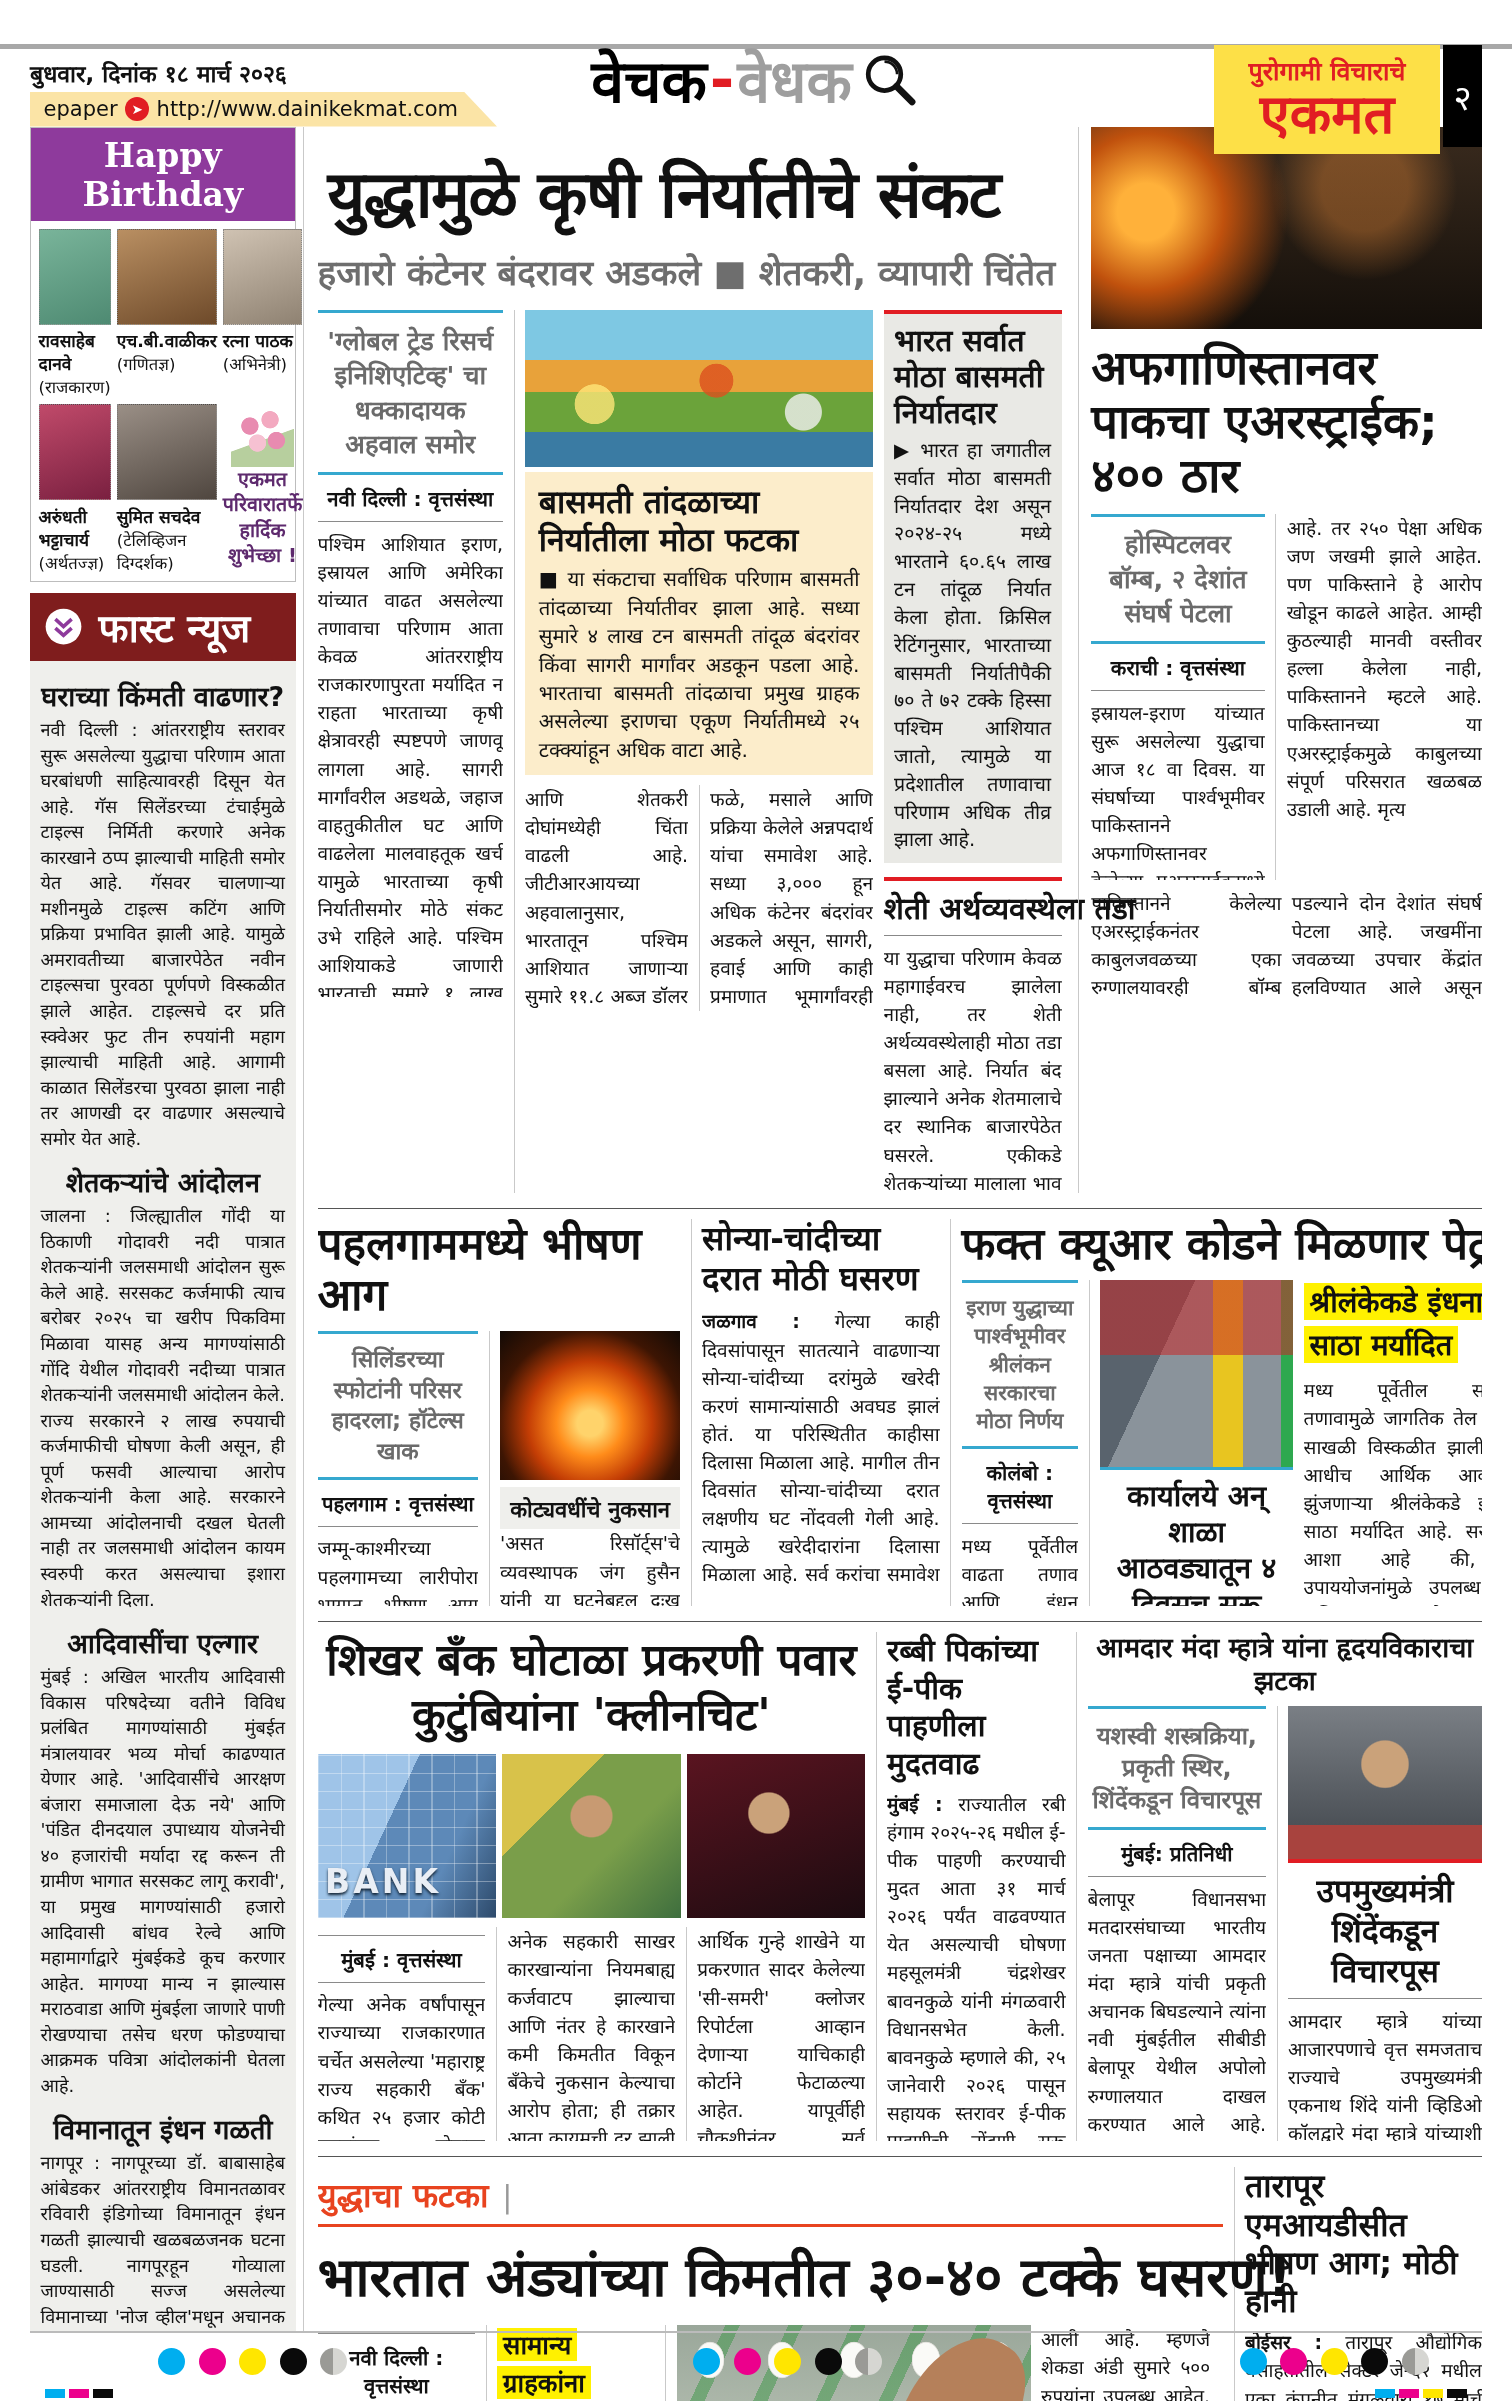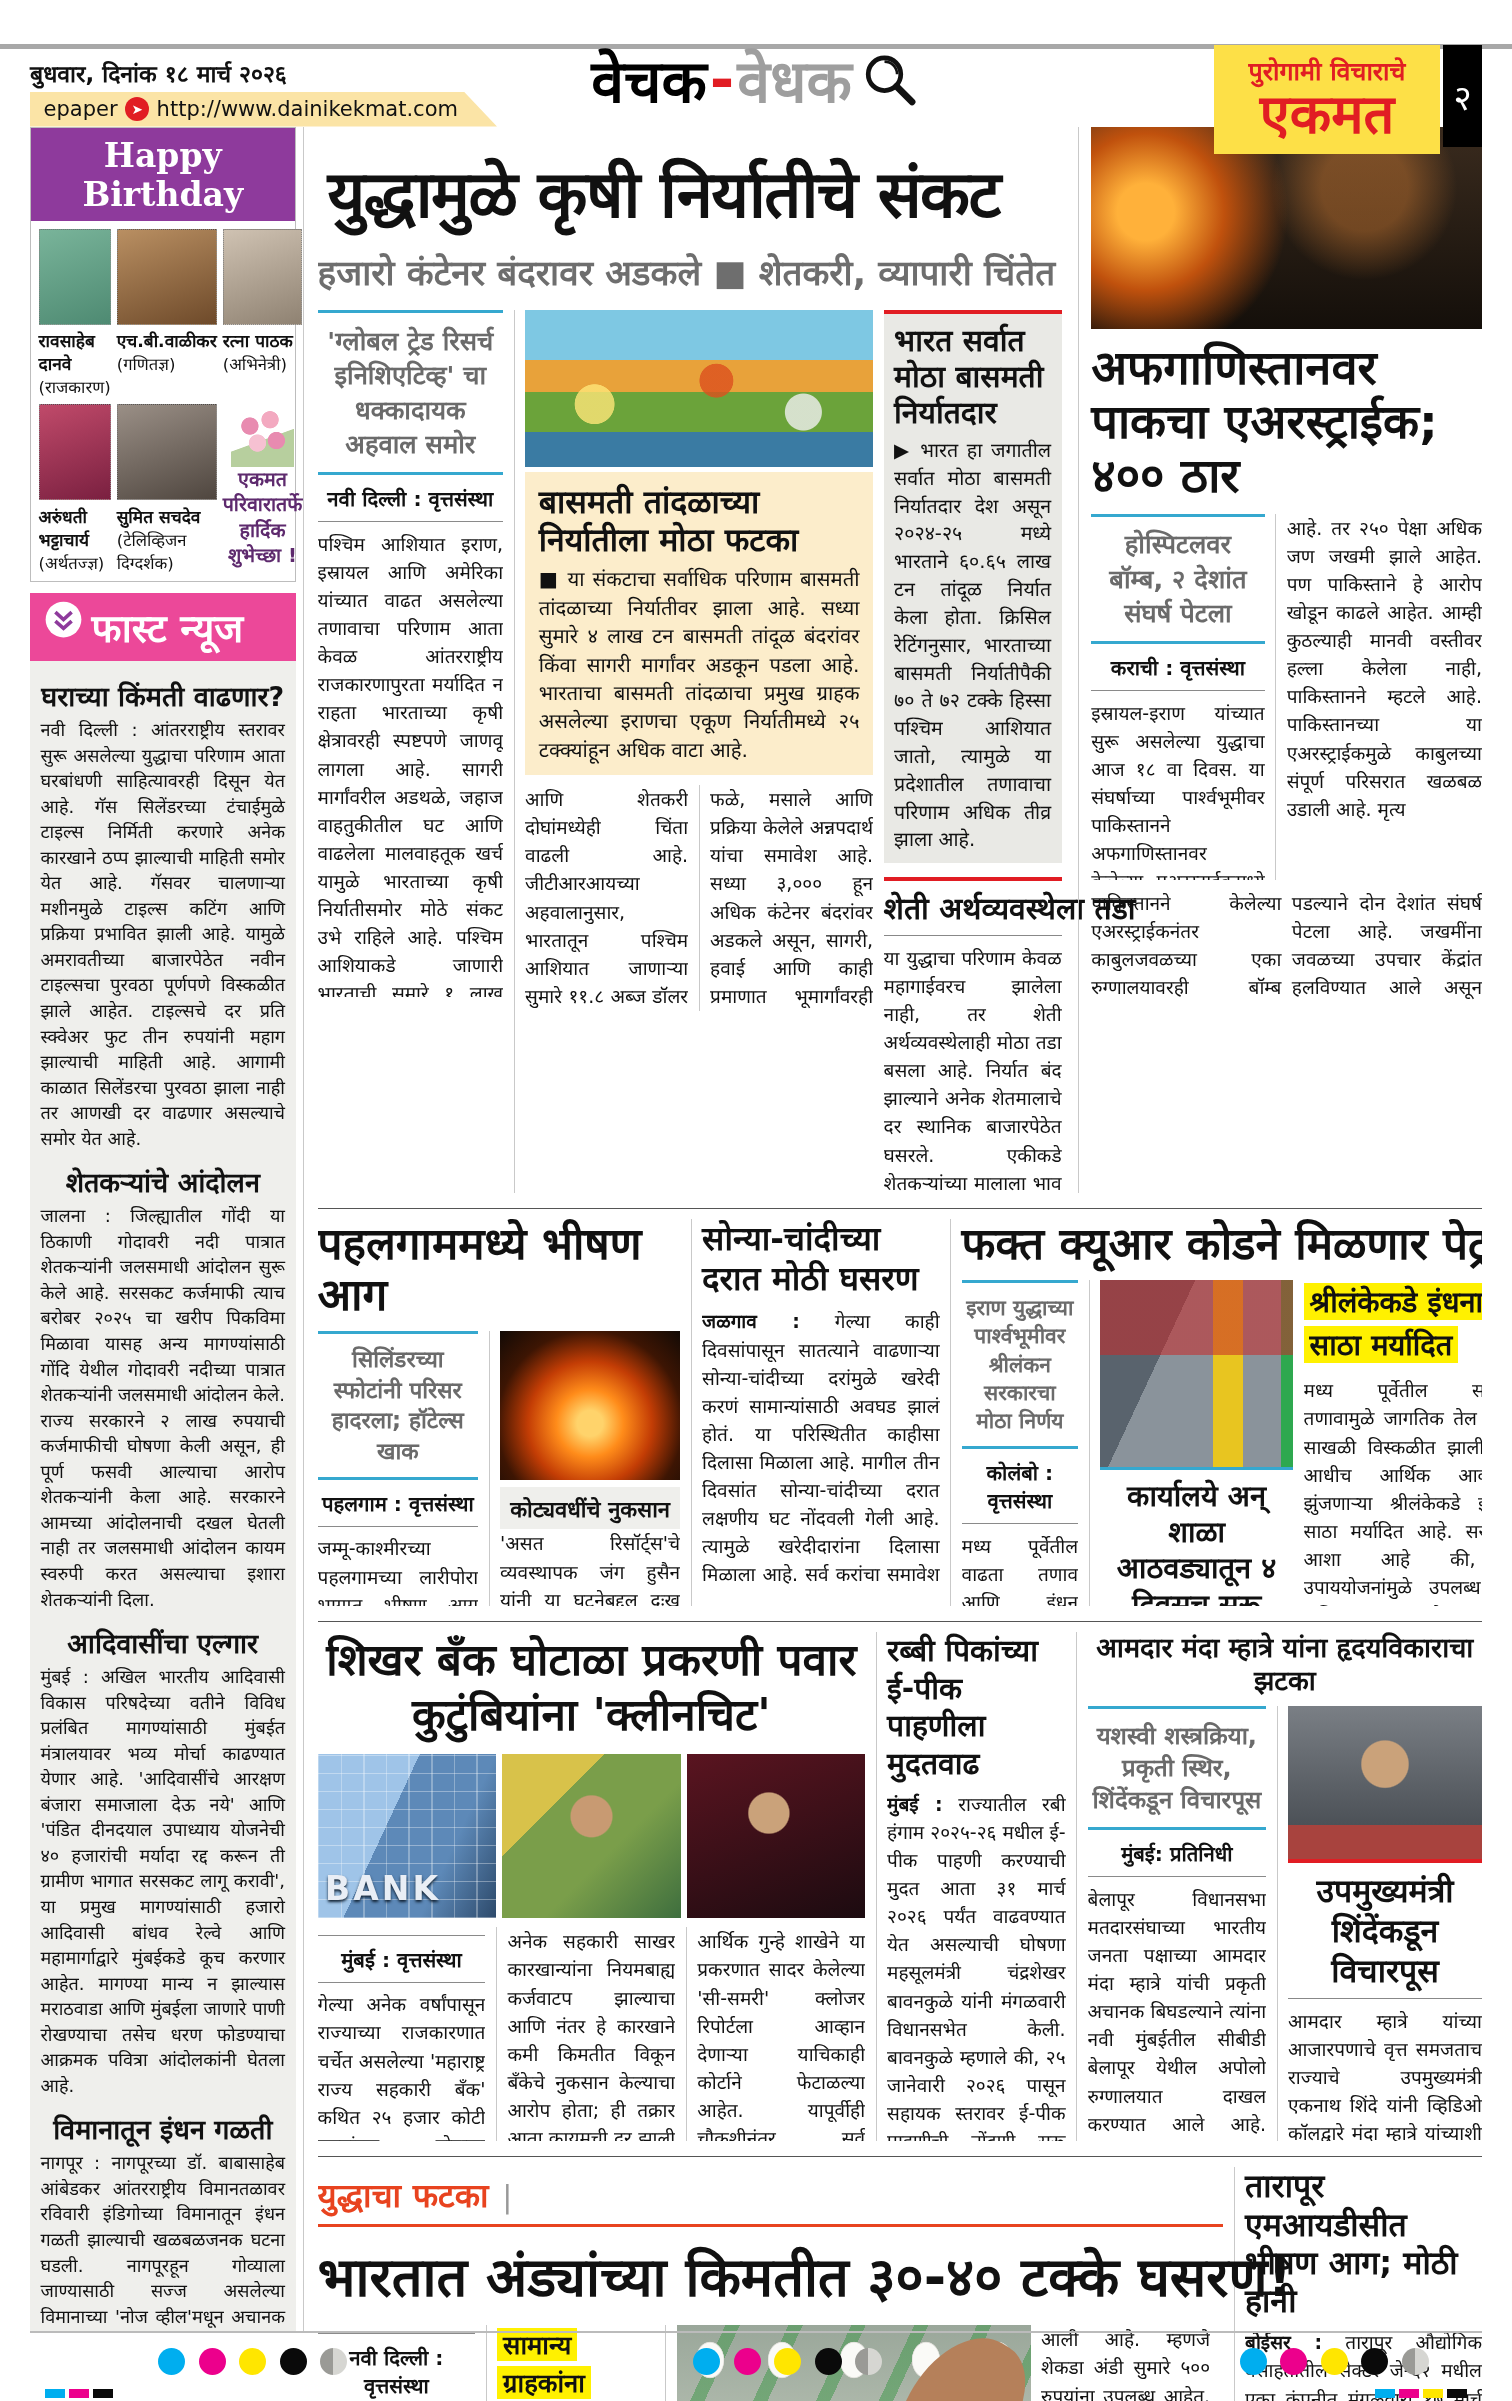--- a/index.html
+++ b/index.html
@@ -35,21 +35,21 @@
 .bd-role { font-size:16.6px; }
 .bouquet { width:63px; height:63px; margin:0 auto;
   background:radial-gradient(circle at 30% 35%,#e88bb0 0 8.3px,transparent 9px),
              radial-gradient(circle at 62% 25%,#f3a9c0 0 8.3px,transparent 9px),
              radial-gradient(circle at 72% 58%,#e88bb0 0 8.3px,transparent 9px),
              radial-gradient(circle at 42% 62%,#f6c1d2 0 8.3px,transparent 9px),
              linear-gradient(160deg,transparent 55%,#b7cf9e 56%); }
 .bd-greet { color:#5e2a6e; font-weight:bold; font-size:19.6px; text-align:center; line-height:1.3; }
 
 
-.fn-banner { background:#ec4899; color:#fff; display:flex; align-items:flex-start; gap:9px; padding:7.5px 13.6px; margin:10.5px 0 0; font-size:39px; font-weight:800; }
+.fn-banner { background:#7f1d1d; color:#fff; display:flex; align-items:center; gap:16px; padding:7.5px 13.6px; margin:10.5px 0 0; font-size:39px; font-weight:800; }
 .fn-list { background:#EFEFEC; padding:4.5px 10.5px 15px; }
 .fn-item h3 { font-size:27px; text-align:center; padding:12px 0 3px; }
 .fn-item p { font-size:18px; line-height:1.42; text-align:justify; }
 
 
 .bodytxt { font-size:19px; line-height:1.48; text-align:justify; }
 .deck { border-top:3px solid #35A8CF; border-bottom:3px solid #35A8CF; color:#6b6b6b; font-weight:800; text-align:center; padding:10.5px 3px; font-size:25.6px; line-height:1.35; }
 .byline { font-weight:bold; text-align:center; font-size:20.3px; padding:9px 0; border-bottom:0.8px solid #8a8a8a; margin-bottom:7.5px; }
 .byline.bt { border-top:0.8px solid #8a8a8a; margin-top:7.5px; }
 .cols { display:flex; gap:10.5px; }
@@ -112,21 +112,21 @@
 .ycol p.bodytxt { margin-top:9px; }
 
 
 .bank { width:559px; flex:none; }
 .bank-head { font-size:44px; font-weight:800; text-align:center; line-height:1.25; margin-bottom:12px; }
 .bank-photos { display:flex; gap:6px; }
 .bph { height:164px; flex:1; position:relative; }
 .bph.b1 { background:repeating-linear-gradient(0deg,rgba(255,255,255,.35) 0 1.5px,transparent 1.5px 18px),repeating-linear-gradient(90deg,rgba(255,255,255,.3) 0 1.5px,transparent 1.5px 22.6px),linear-gradient(115deg,#9fc4e8 0 40%,#5d89b8 40% 70%,#2d4a6b 100%); }
 .bph.b2 { background:radial-gradient(circle at 50% 38%,#c89a72 0 15%,transparent 16%),linear-gradient(135deg,#d8c24a 0 30%,#7a9e4a 30% 60%,#3e6e3e 100%); }
 .bph.b3 { background:radial-gradient(circle at 46% 36%,#caa27a 0 14%,transparent 15%),linear-gradient(160deg,#5a1420,#1c0b10); }
-.bank-sign { position:absolute; left:7.5px; bottom:10px; color:#e9eef5; font-weight:800; font-size:33px; letter-spacing:3px; text-shadow:0 1.5px 3px #123; }
+.bank-sign { position:absolute; left:7.5px; bottom:17px; color:#e9eef5; font-weight:800; font-size:33px; letter-spacing:3px; text-shadow:0 1.5px 3px #123; }
 .epik { width:190px; flex:none; }
 .epik h3 { font-size:30px; font-weight:800; line-height:1.25; margin-bottom:7.5px; }
 .mhatre { flex:1; }
 .mh-head { font-size:27px; font-weight:800; text-align:center; line-height:1.2; margin-bottom:9px; }
 .mh-left { width:190px; flex:none; }
 .mh-right { flex:1; }
 .mh-photo { height:157px; background:radial-gradient(circle at 50% 38%,#caa27a 0 17%,transparent 18%),linear-gradient(0deg,#a8433e 0 22%,transparent 22%),linear-gradient(180deg,#7a7f85,#3f444a); border-bottom:4.5px solid #E11D23; }
 .mh-boxtitle { font-size:32px; font-weight:800; text-align:center; line-height:1.25; border-bottom:0.8px solid #888; padding:7.5px 0; margin-bottom:7.5px; }
 
 

